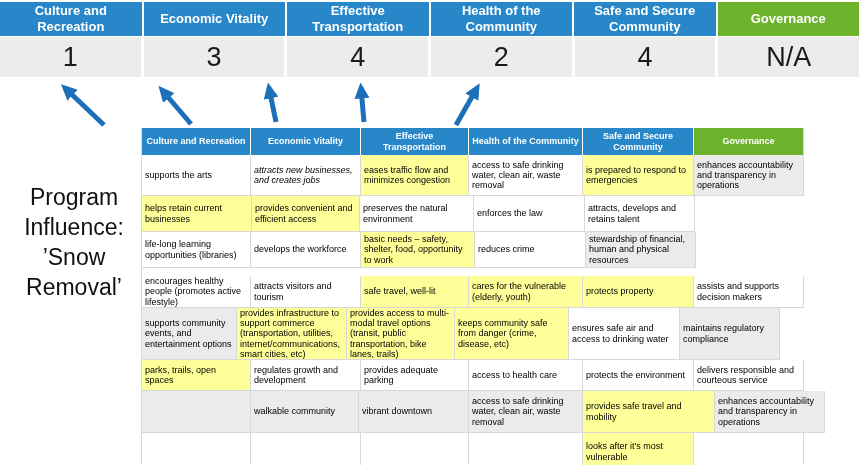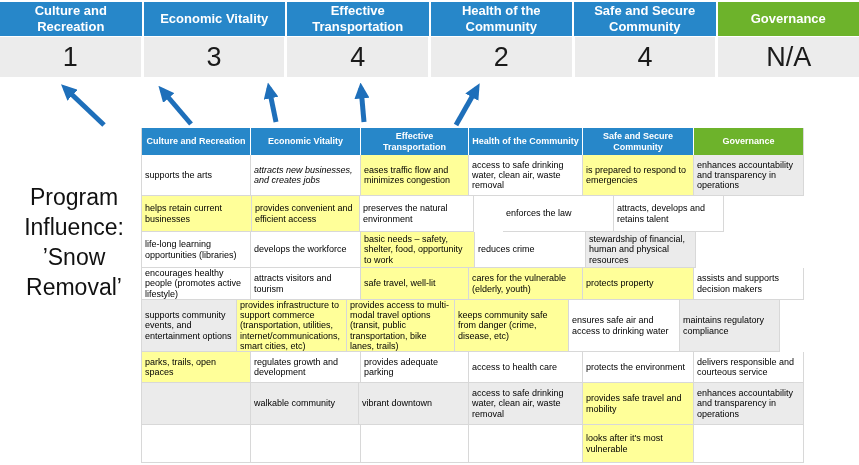--- a/index.html
+++ b/index.html
@@ -101,31 +101,31 @@
           <div class="mc bg-white" style="width: 110px; font-style: italic;">attracts new businesses, and creates jobs</div>
           <div class="mc bg-yellow" style="width: 108px;">eases traffic flow and minimizes congestion</div>
           <div class="mc bg-white" style="width: 114px;">access to safe drinking water, clean air, waste removal</div>
           <div class="mc bg-yellow" style="width: 111px;">is prepared to respond to emergencies</div>
           <div class="mc bg-gray" style="width: 110px;">enhances accountability and transparency in operations</div>
         </div>
         <div class="mrow" style="height: 36px;">
           <div class="mc bg-yellow" style="width: 110px;">helps retain current businesses</div>
           <div class="mc bg-yellow" style="width: 108px;">provides convenient and efficient access</div>
           <div class="mc bg-white" style="width: 114px;">preserves the natural environment</div>
-          <div class="mc bg-white" style="width: 111px; margin-left: 29px;">enforces the law</div>
+          <div class="mc bg-white" style="width: 111px;">enforces the law</div>
           <div class="mc bg-white" style="width: 110px;">attracts, develops and retains talent</div>
         </div>
         <div class="mrow" style="height: 36px;">
           <div class="mc bg-white" style="width: 109px;">life-long learning opportunities (libraries)</div>
           <div class="mc bg-white" style="width: 110px;">develops the workforce</div>
           <div class="mc bg-yellow" style="width: 114px;">basic needs – safety, shelter, food, opportunity to work</div>
           <div class="mc bg-white" style="width: 111px;">reduces crime</div>
           <div class="mc bg-gray" style="width: 110px;">stewardship of financial, human and physical resources</div>
         </div>
-        <div class="mrow" style="height: 32px;">
+        <div class="mrow" style="height: 32px; margin-top: 8px;">
           <div class="mc bg-white" style="width: 109px;">encourages healthy people (promotes active lifestyle)</div>
           <div class="mc bg-white" style="width: 110px;">attracts visitors and tourism</div>
           <div class="mc bg-yellow" style="width: 108px;">safe travel, well-lit</div>
           <div class="mc bg-yellow" style="width: 114px;">cares for the vulnerable (elderly, youth)</div>
           <div class="mc bg-yellow" style="width: 111px;">protects property</div>
           <div class="mc bg-white" style="width: 110px;">assists and supports decision makers</div>
         </div>
         <div class="mrow" style="height: 52px;">
           <div class="mc bg-gray" style="width: 95px;">supports community events, and entertainment options</div>
           <div class="mc bg-yellow" style="width: 110px;">provides infrastructure to support commerce (transportation, utilities, internet/communications, smart cities, etc)</div>
@@ -140,21 +140,21 @@
           <div class="mc bg-white" style="width: 108px;">provides adequate parking</div>
           <div class="mc bg-white" style="width: 114px;">access to health care</div>
           <div class="mc bg-white" style="width: 111px;">protects the environment</div>
           <div class="mc bg-white" style="width: 110px;">delivers responsible and courteous service</div>
         </div>
         <div class="mrow" style="height: 42px;">
           <div class="mc bg-gray" style="width: 109px;"></div>
           <div class="mc bg-gray" style="width: 108px;">walkable community</div>
           <div class="mc bg-gray" style="width: 110px;">vibrant downtown</div>
           <div class="mc bg-gray" style="width: 114px;">access to safe drinking water, clean air, waste removal</div>
-          <div class="mc bg-yellow" style="width: 111px;">provides safe travel and mobility</div>
+          <div class="mc bg-yellow" style="width: 132px;">provides safe travel and mobility</div>
           <div class="mc bg-gray" style="width: 110px;">enhances accountability and transparency in operations</div>
         </div>
         <div class="mrow" style="height: 38px;">
           <div class="mc bg-white" style="width: 109px;"></div>
           <div class="mc bg-white" style="width: 110px;"></div>
           <div class="mc bg-white" style="width: 108px;"></div>
           <div class="mc bg-white" style="width: 114px;"></div>
           <div class="mc bg-yellow" style="width: 111px;">looks after it's most vulnerable</div>
           <div class="mc bg-white" style="width: 110px;"></div>
         </div>

